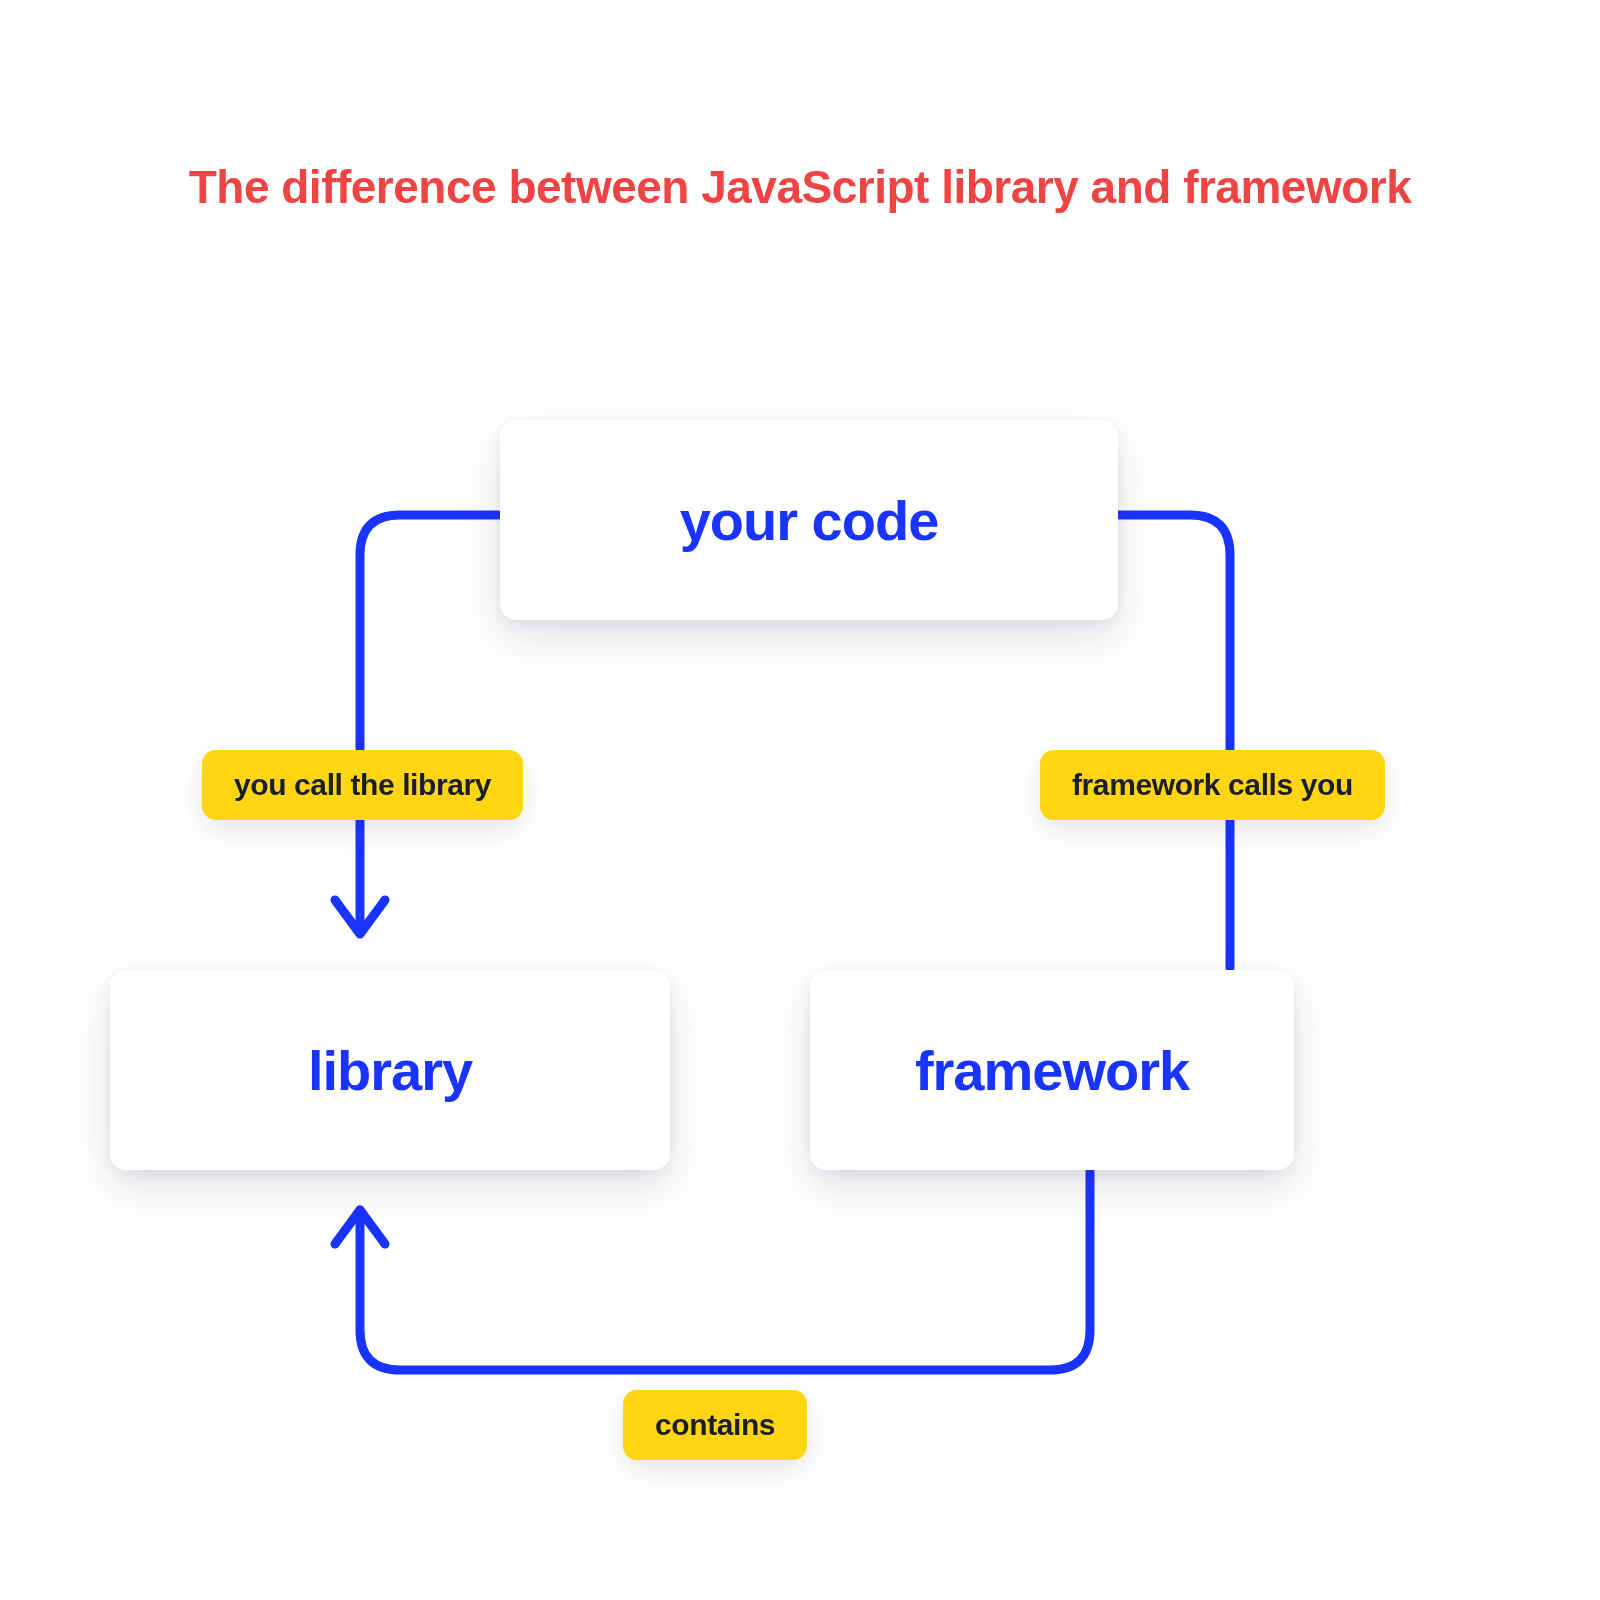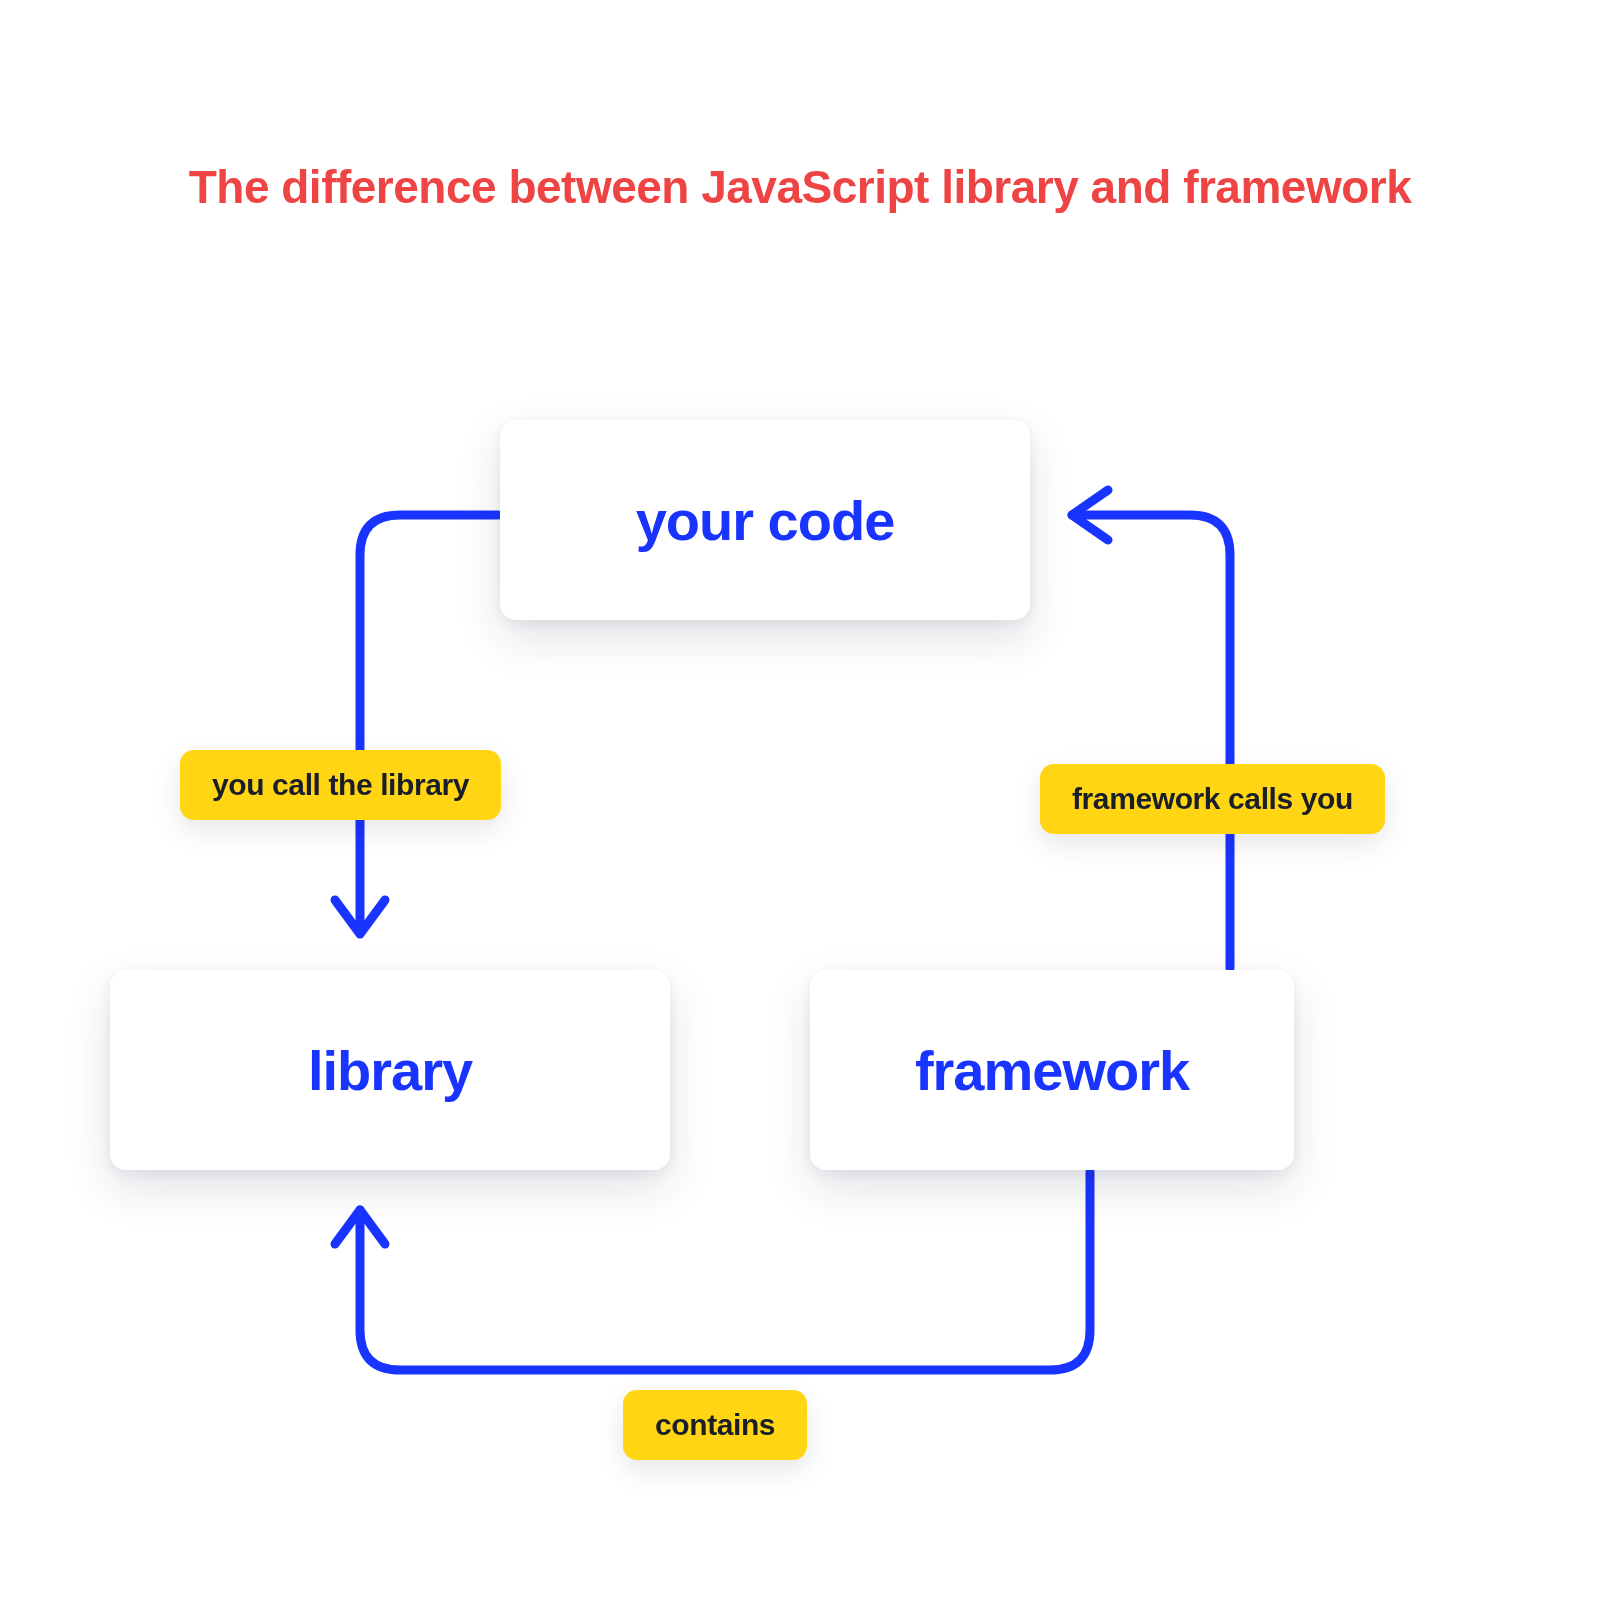--- a/index.html
+++ b/index.html
@@ -34,21 +34,21 @@
     display: flex;
     align-items: center;
     justify-content: center;
     font-weight: 800;
     color: #1a34ff;
     letter-spacing: -1px;
   }
   .box-yourcode {
     left: 500px;
     top: 420px;
-    width: 530px;
+    width: 618px;
     height: 200px;
     font-size: 56px;
   }
   .box-library {
     left: 110px;
     top: 970px;
     width: 560px;
     height: 200px;
     font-size: 56px;
   }
@@ -67,27 +67,26 @@
     font-size: 30px;
     padding: 18px 32px;
     border-radius: 14px;
     display: flex;
     align-items: center;
     justify-content: center;
     letter-spacing: -0.4px;
     box-shadow: 0 10px 28px rgba(0,0,0,0.10);
   }
   .pill-left {
-    left: 180px;
+    left: 202px;
     top: 750px;
   }
   .pill-right {
     left: 1040px;
     top: 750px;
-    margin-top: 14px;
   }
   .pill-bottom {
     left: 623px;
     top: 1390px;
   }
   svg.connectors {
     position: absolute;
     left: 0;
     top: 0;
     width: 1600px;

